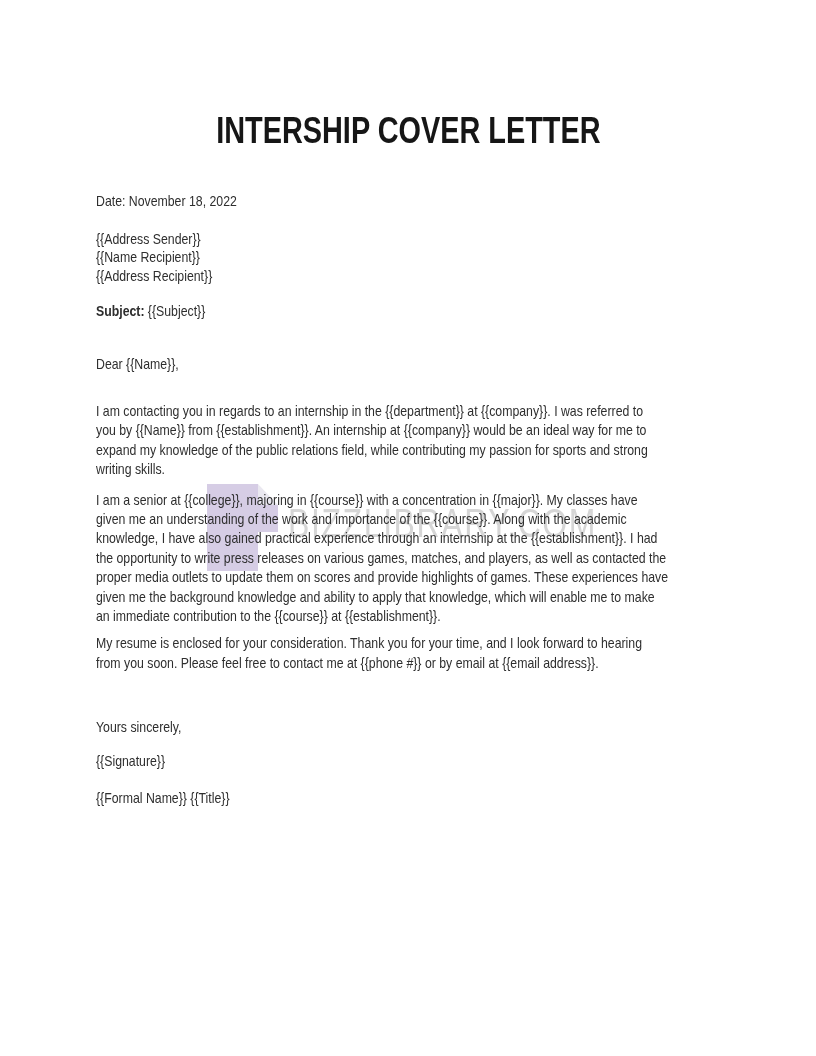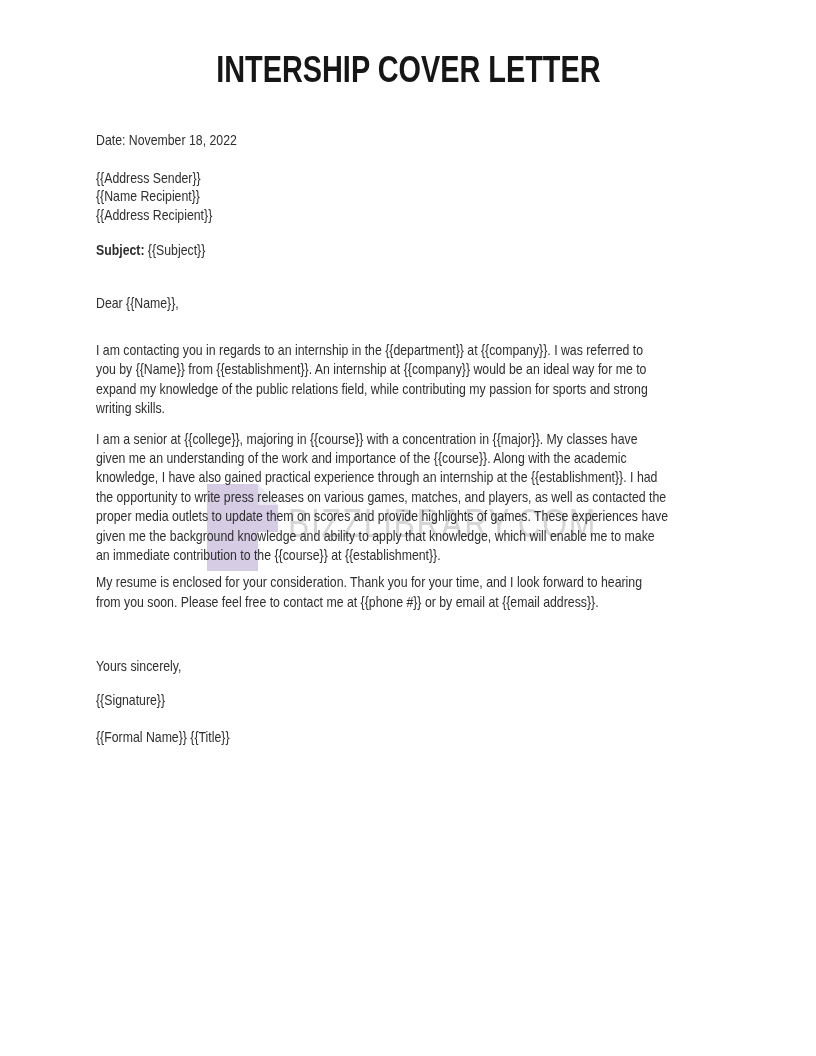--- a/index.html
+++ b/index.html
@@ -40,21 +40,21 @@
     white-space: pre;
     transform: scaleX(0.80);
     transform-origin: 0 0;
   }
 
   
   .content {
     position: absolute;
     inset: 0;
     z-index: 1;
-    padding: 50px 96px 0 96px;
+    padding: 111px 96px 0 96px;
     color: #2e2e2e;
   }
   .doc-title {
     margin: 0;
     text-align: center;
     line-height: 40px;
   }
   .doc-title span {
     display: inline-block;
     font-size: 37px;

